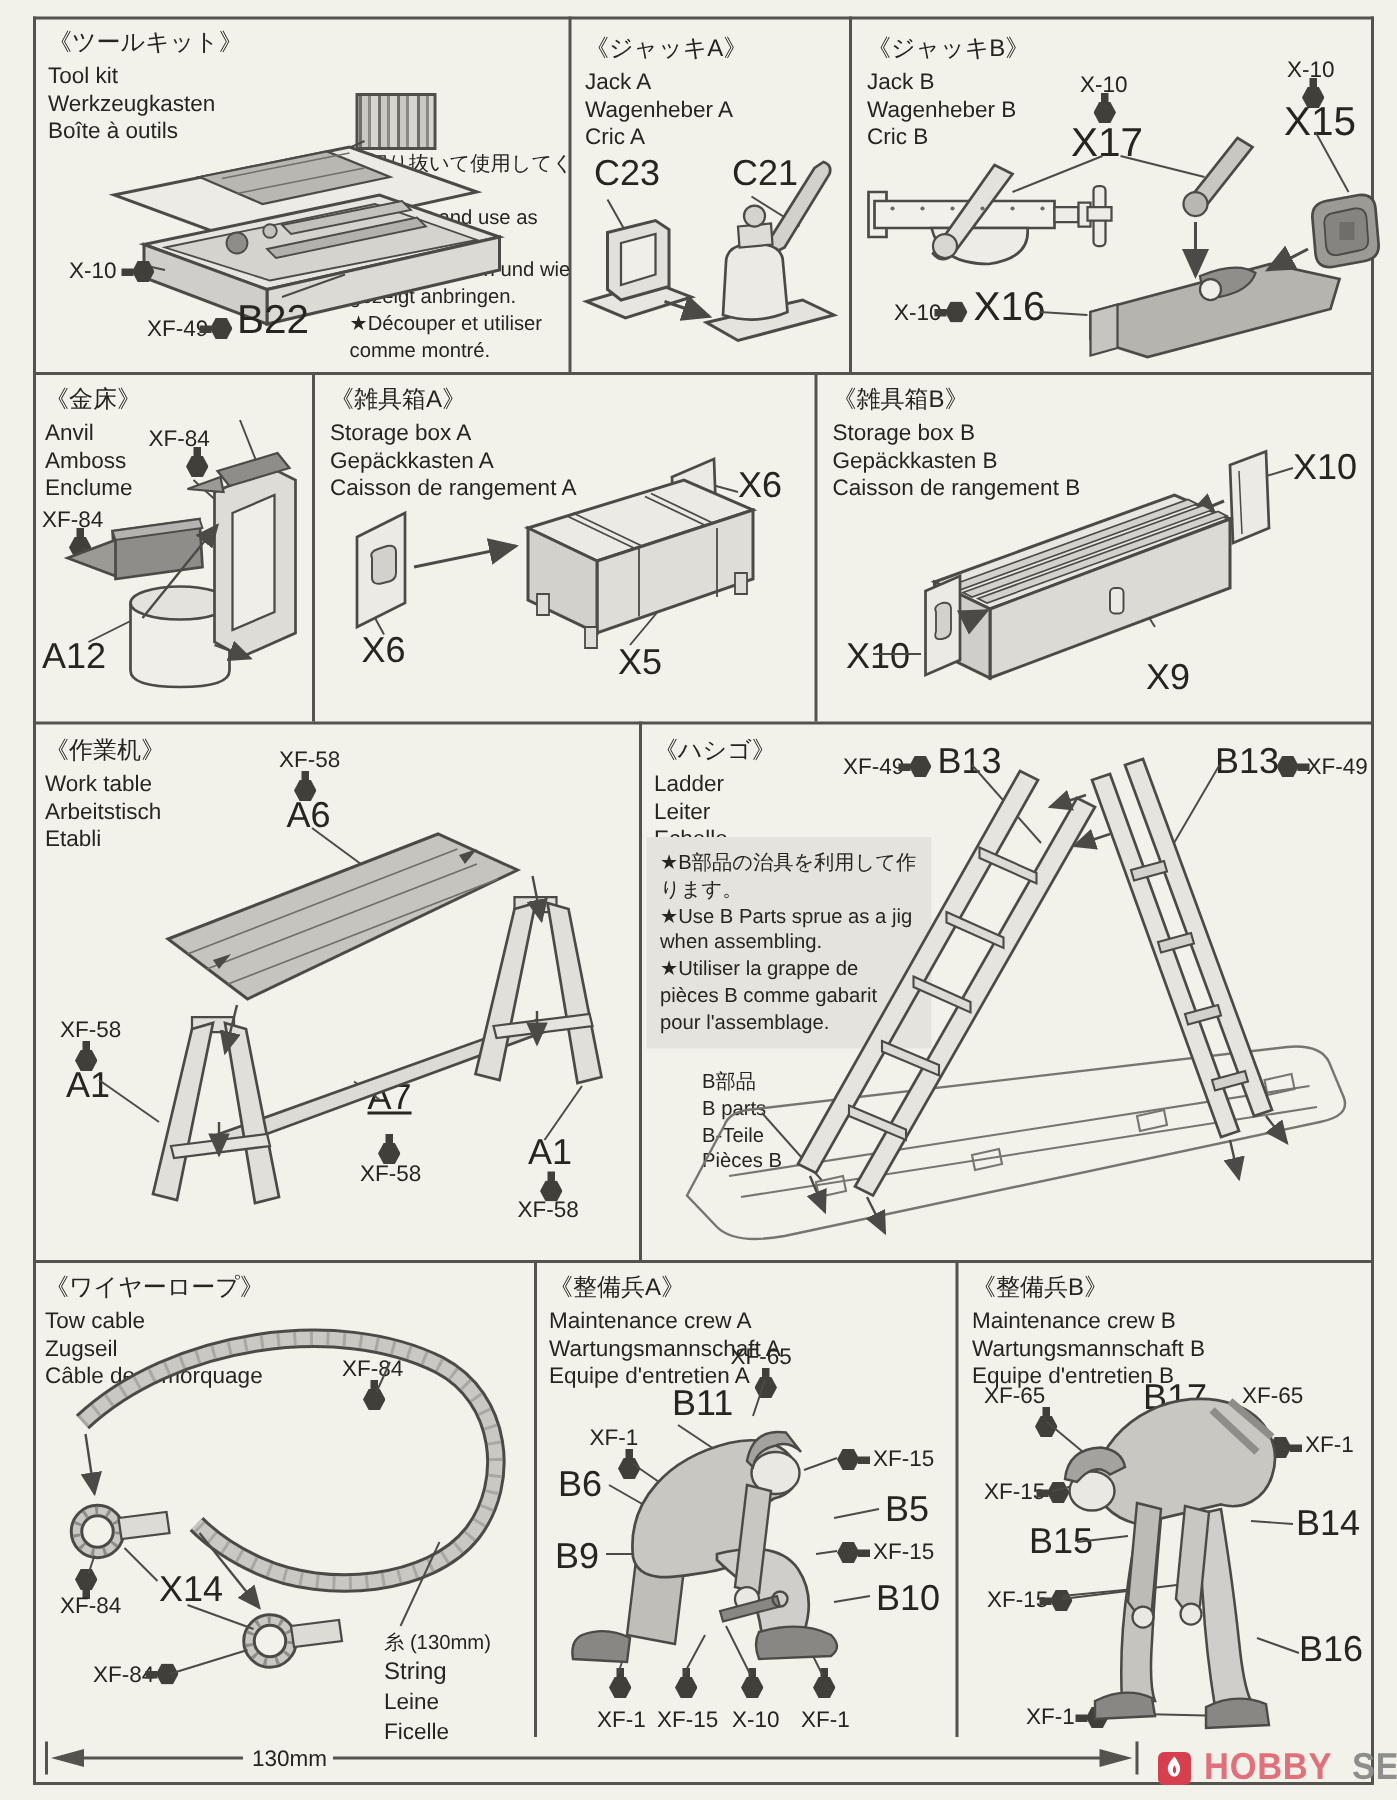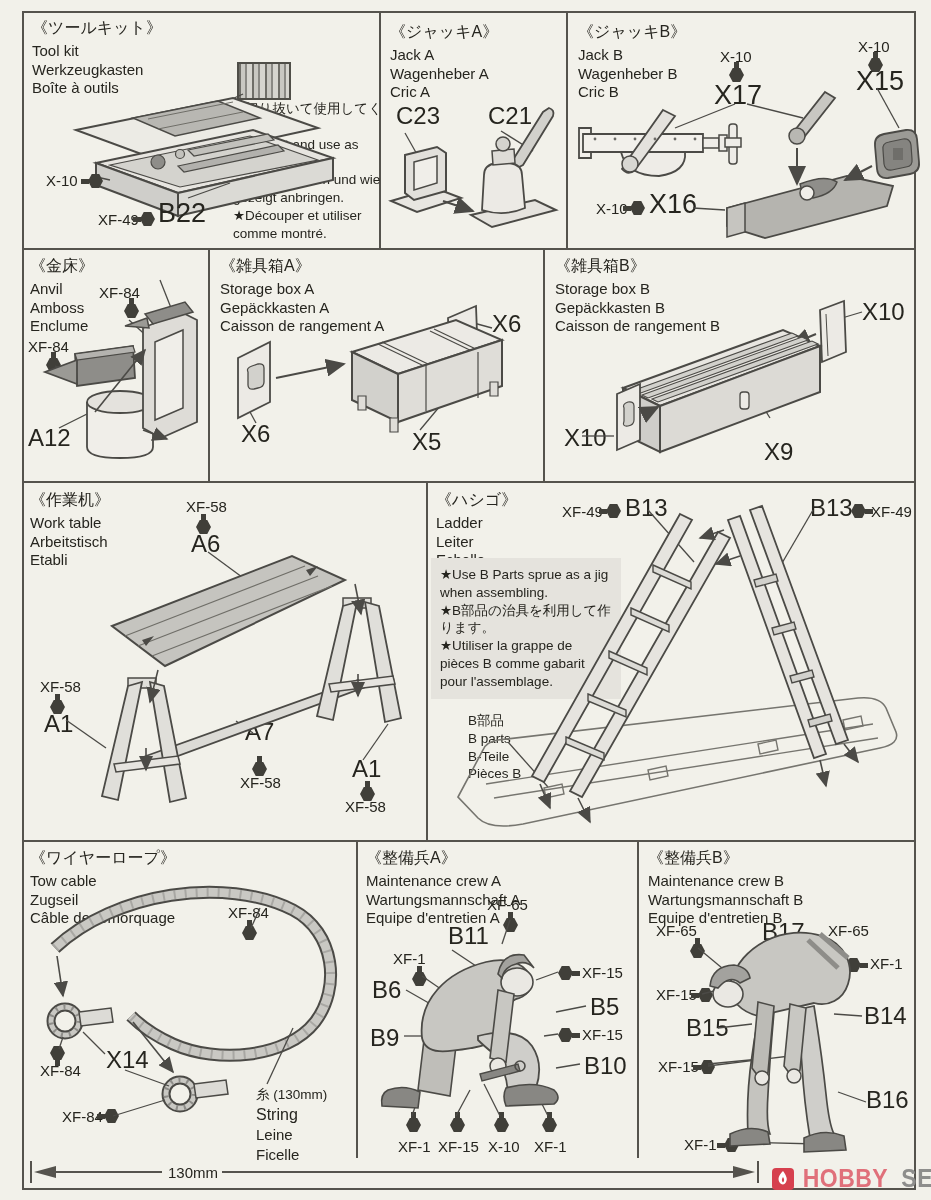--- a/index.html
+++ b/index.html
@@ -262,21 +262,21 @@
   <div class="ln">Work table</div>
   <div class="ln">Arbeitstisch</div>
   <div class="ln">Etabli</div>
 </div>
 <div class="code" style="left:186px;top:498px;">XF-58</div>
 <span class="pm up" style="left:196px;top:520px;"></span>
 <div class="part" style="left:191px;top:530px;">A6</div>
 <div class="code" style="left:40px;top:678px;">XF-58</div>
 <span class="pm up" style="left:50px;top:700px;"></span>
 <div class="part" style="left:44px;top:710px;">A1</div>
-<div class="part" style="left:245px;top:718px;">A7</div>
+<div class="part" style="left:245px;top:718px;text-decoration:underline;">A7</div>
 <span class="pm up" style="left:252px;top:762px;"></span>
 <div class="code" style="left:240px;top:774px;">XF-58</div>
 <div class="part" style="left:352px;top:755px;">A1</div>
 <span class="pm up" style="left:360px;top:787px;"></span>
 <div class="code" style="left:345px;top:798px;">XF-58</div>
 <svg style="left:58px;top:518px;" width="366" height="306" viewBox="0 0 366 306">
   <line x1="150" y1="34" x2="188" y2="62" stroke="#4b4a46" stroke-width="1.3"></line>
   <line x1="8" y1="202" x2="48" y2="230" stroke="#4b4a46" stroke-width="1.3"></line>
   <line x1="195" y1="215" x2="178" y2="203" stroke="#4b4a46" stroke-width="1.3"></line>
   <line x1="305" y1="242" x2="330" y2="206" stroke="#4b4a46" stroke-width="1.3"></line>
@@ -307,22 +307,22 @@
   <div class="ln">Leiter</div>
   <div class="ln">Echelle</div>
 </div>
 <div class="code" style="left:562px;top:503px;">XF-49</div>
 <span class="pm left" style="left:606px;top:504px;"></span>
 <div class="part" style="left:625px;top:494px;">B13</div>
 <div class="part" style="left:810px;top:494px;">B13</div>
 <span class="pm right" style="left:851px;top:504px;"></span>
 <div class="code" style="left:871px;top:503px;">XF-49</div>
 <div class="notebox" style="left:431px;top:558px;width:172px;">
+  <div>★B部品の治具を利用して作ります。</div>
   <div>★Use B Parts sprue as a jig when assembling.</div>
-  <div>★B部品の治具を利用して作ります。</div>
   <div>★Utiliser la grappe de pièces B comme gabarit pour l'assemblage.</div>
 </div>
 <div class="note" style="left:468px;top:712px;">
   <div>B部品</div>
   <div>B parts</div>
   <div>B-Teile</div>
   <div>Pièces B</div>
 </div>
 <svg style="left:428px;top:492px;" width="488" height="346" viewBox="0 0 488 346">
   <line x1="220" y1="18" x2="266" y2="70" stroke="#4b4a46" stroke-width="1.3"></line>

